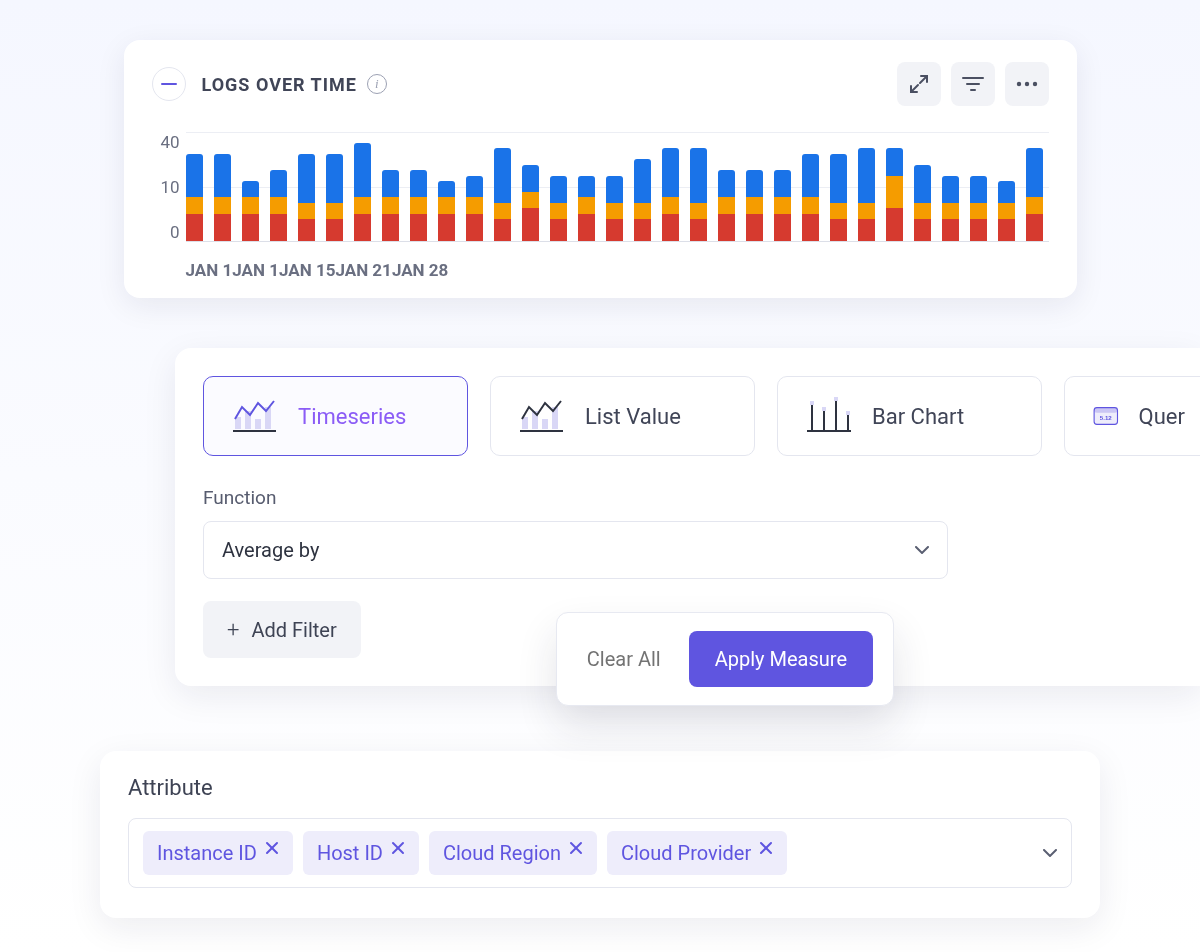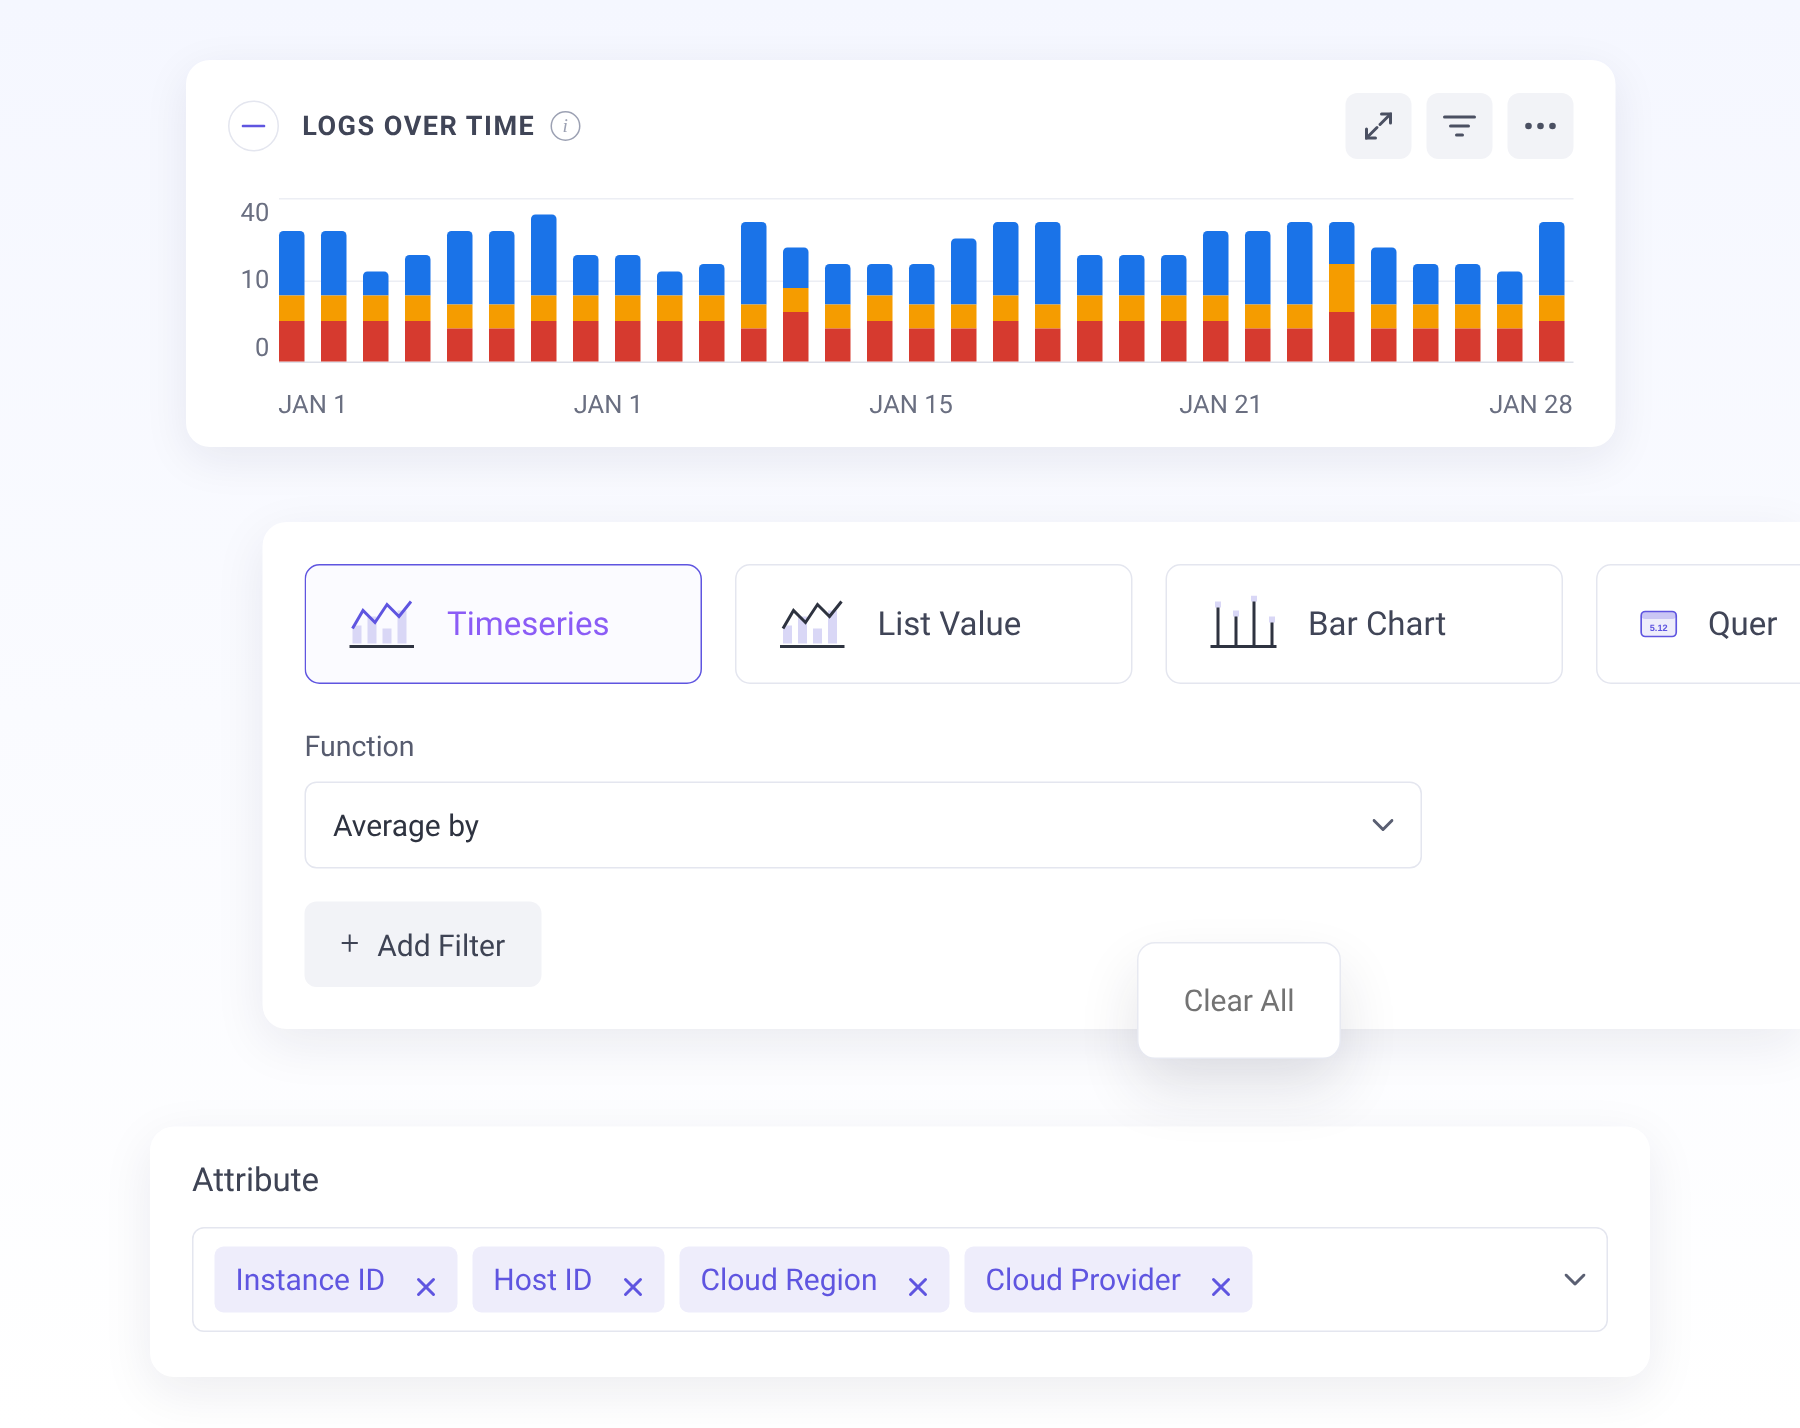--- a/index.html
+++ b/index.html
@@ -60,22 +60,22 @@
 .gridline.g10 { top: 55px; }
 .gridline.g0 { top: 109px; background: #dcdfe8; }
 .bars { position: absolute; left: 0; right: 0; bottom: 1px; height: 109px;
   display: flex; gap: 11px; align-items: flex-end; }
 .bar { width: 17px; display: flex; flex-direction: column-reverse; }
 .seg { width: 100%; }
 .seg.red { background: #d63a2f; }
 .seg.orange { background: #f59c00; }
 .seg.blue { background: #1a73e8; border-radius: 3px 3px 0 0; }
 .x-axis {
-  display: flex; justify-content: space-between; margin-left: 34px;
-  margin-top: 18px; color: #6a6f81; font-size: 17px;
+  display: flex; margin-left: 34px;
+  margin-top: 18px; color: #6a6f81; font-size: 17px; font-weight: bold;
 }
 
 .card2 {
   background: #fff;
   border-radius: 16px 0 0 16px;
   width: 1025px;
   margin-left: 175px;
   padding: 28px 0 28px 28px;
   box-shadow: 0 10px 34px rgba(30,30,60,0.08);
   position: relative;
@@ -132,21 +132,21 @@
   box-shadow: 0 10px 34px rgba(30,30,60,0.08);
 }
 .card3-title { font-size: 22px; color: #3e4354; margin-bottom: 18px; }
 .chips-row {
   border: 1.5px solid #e4e6ef; border-radius: 8px; padding: 12px 14px;
   display: flex; align-items: center; gap: 10px;
 }
 .chip {
   background: #eeedfb; color: #5f55e0; border-radius: 6px;
   padding: 10px 14px; font-size: 20px; display: inline-flex;
-  align-items: flex-end; gap: 20px;
+  align-items: flex-start; gap: 8px;
 }
 .chip-x { cursor: pointer; color: #5f55e0; display: inline-flex; }
 .chips-row .chev { margin-left: auto; }
 
 svg { display: block; }
 </style>
 </head>
 <body>
 
 <div class="page-wrap">
@@ -433,20 +433,21 @@
 
     <div class="actions-row">
       <div class="add-filter-btn">
         <span class="plus-ic">+</span>
         <span>Add Filter</span>
       </div>
     </div>
 
     <div class="measure-actions">
       <span class="clear-btn">Clear All</span>
+      <span class="apply-btn">Apply Measure</span>
     </div>
   </div>
 
   <div class="card3">
     <div class="card3-title">Attribute</div>
     <div class="chips-row">
       <span class="chip">
           <span>Instance ID</span>
           <span class="chip-x">
             <svg width="14" height="14" viewBox="0 0 14 14" fill="none" stroke="currentColor" stroke-width="2" stroke-linecap="round">

